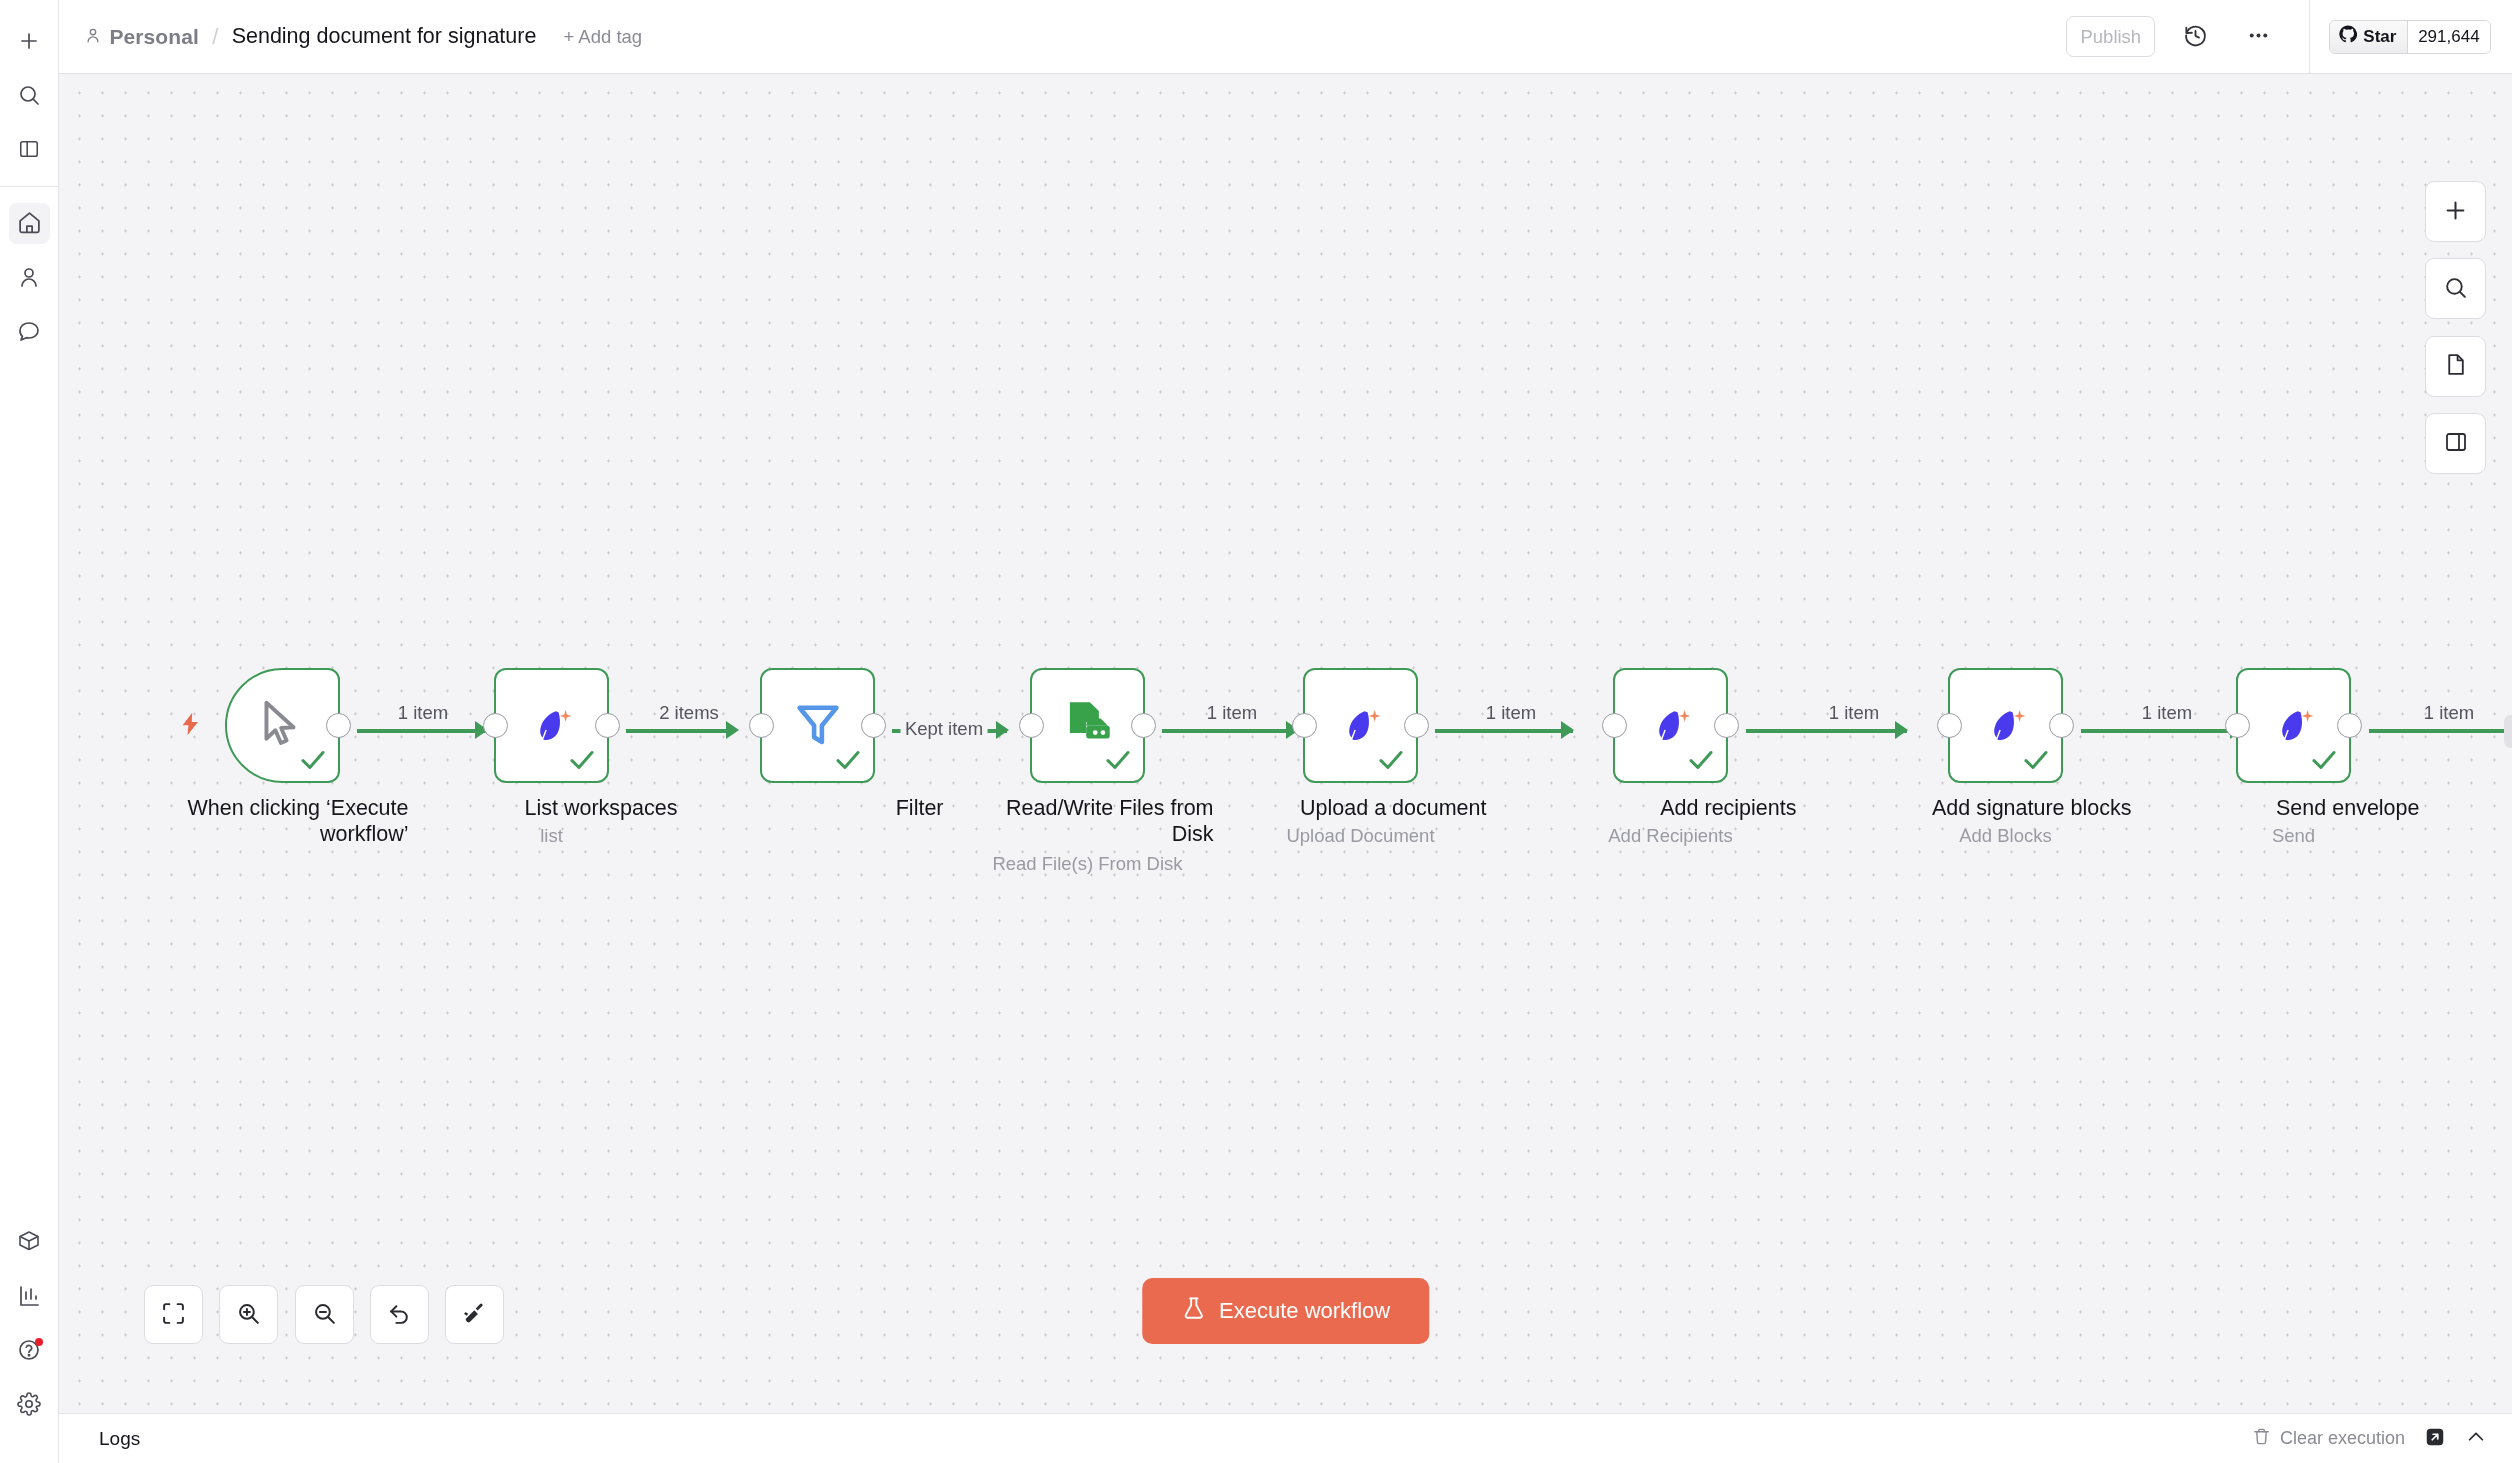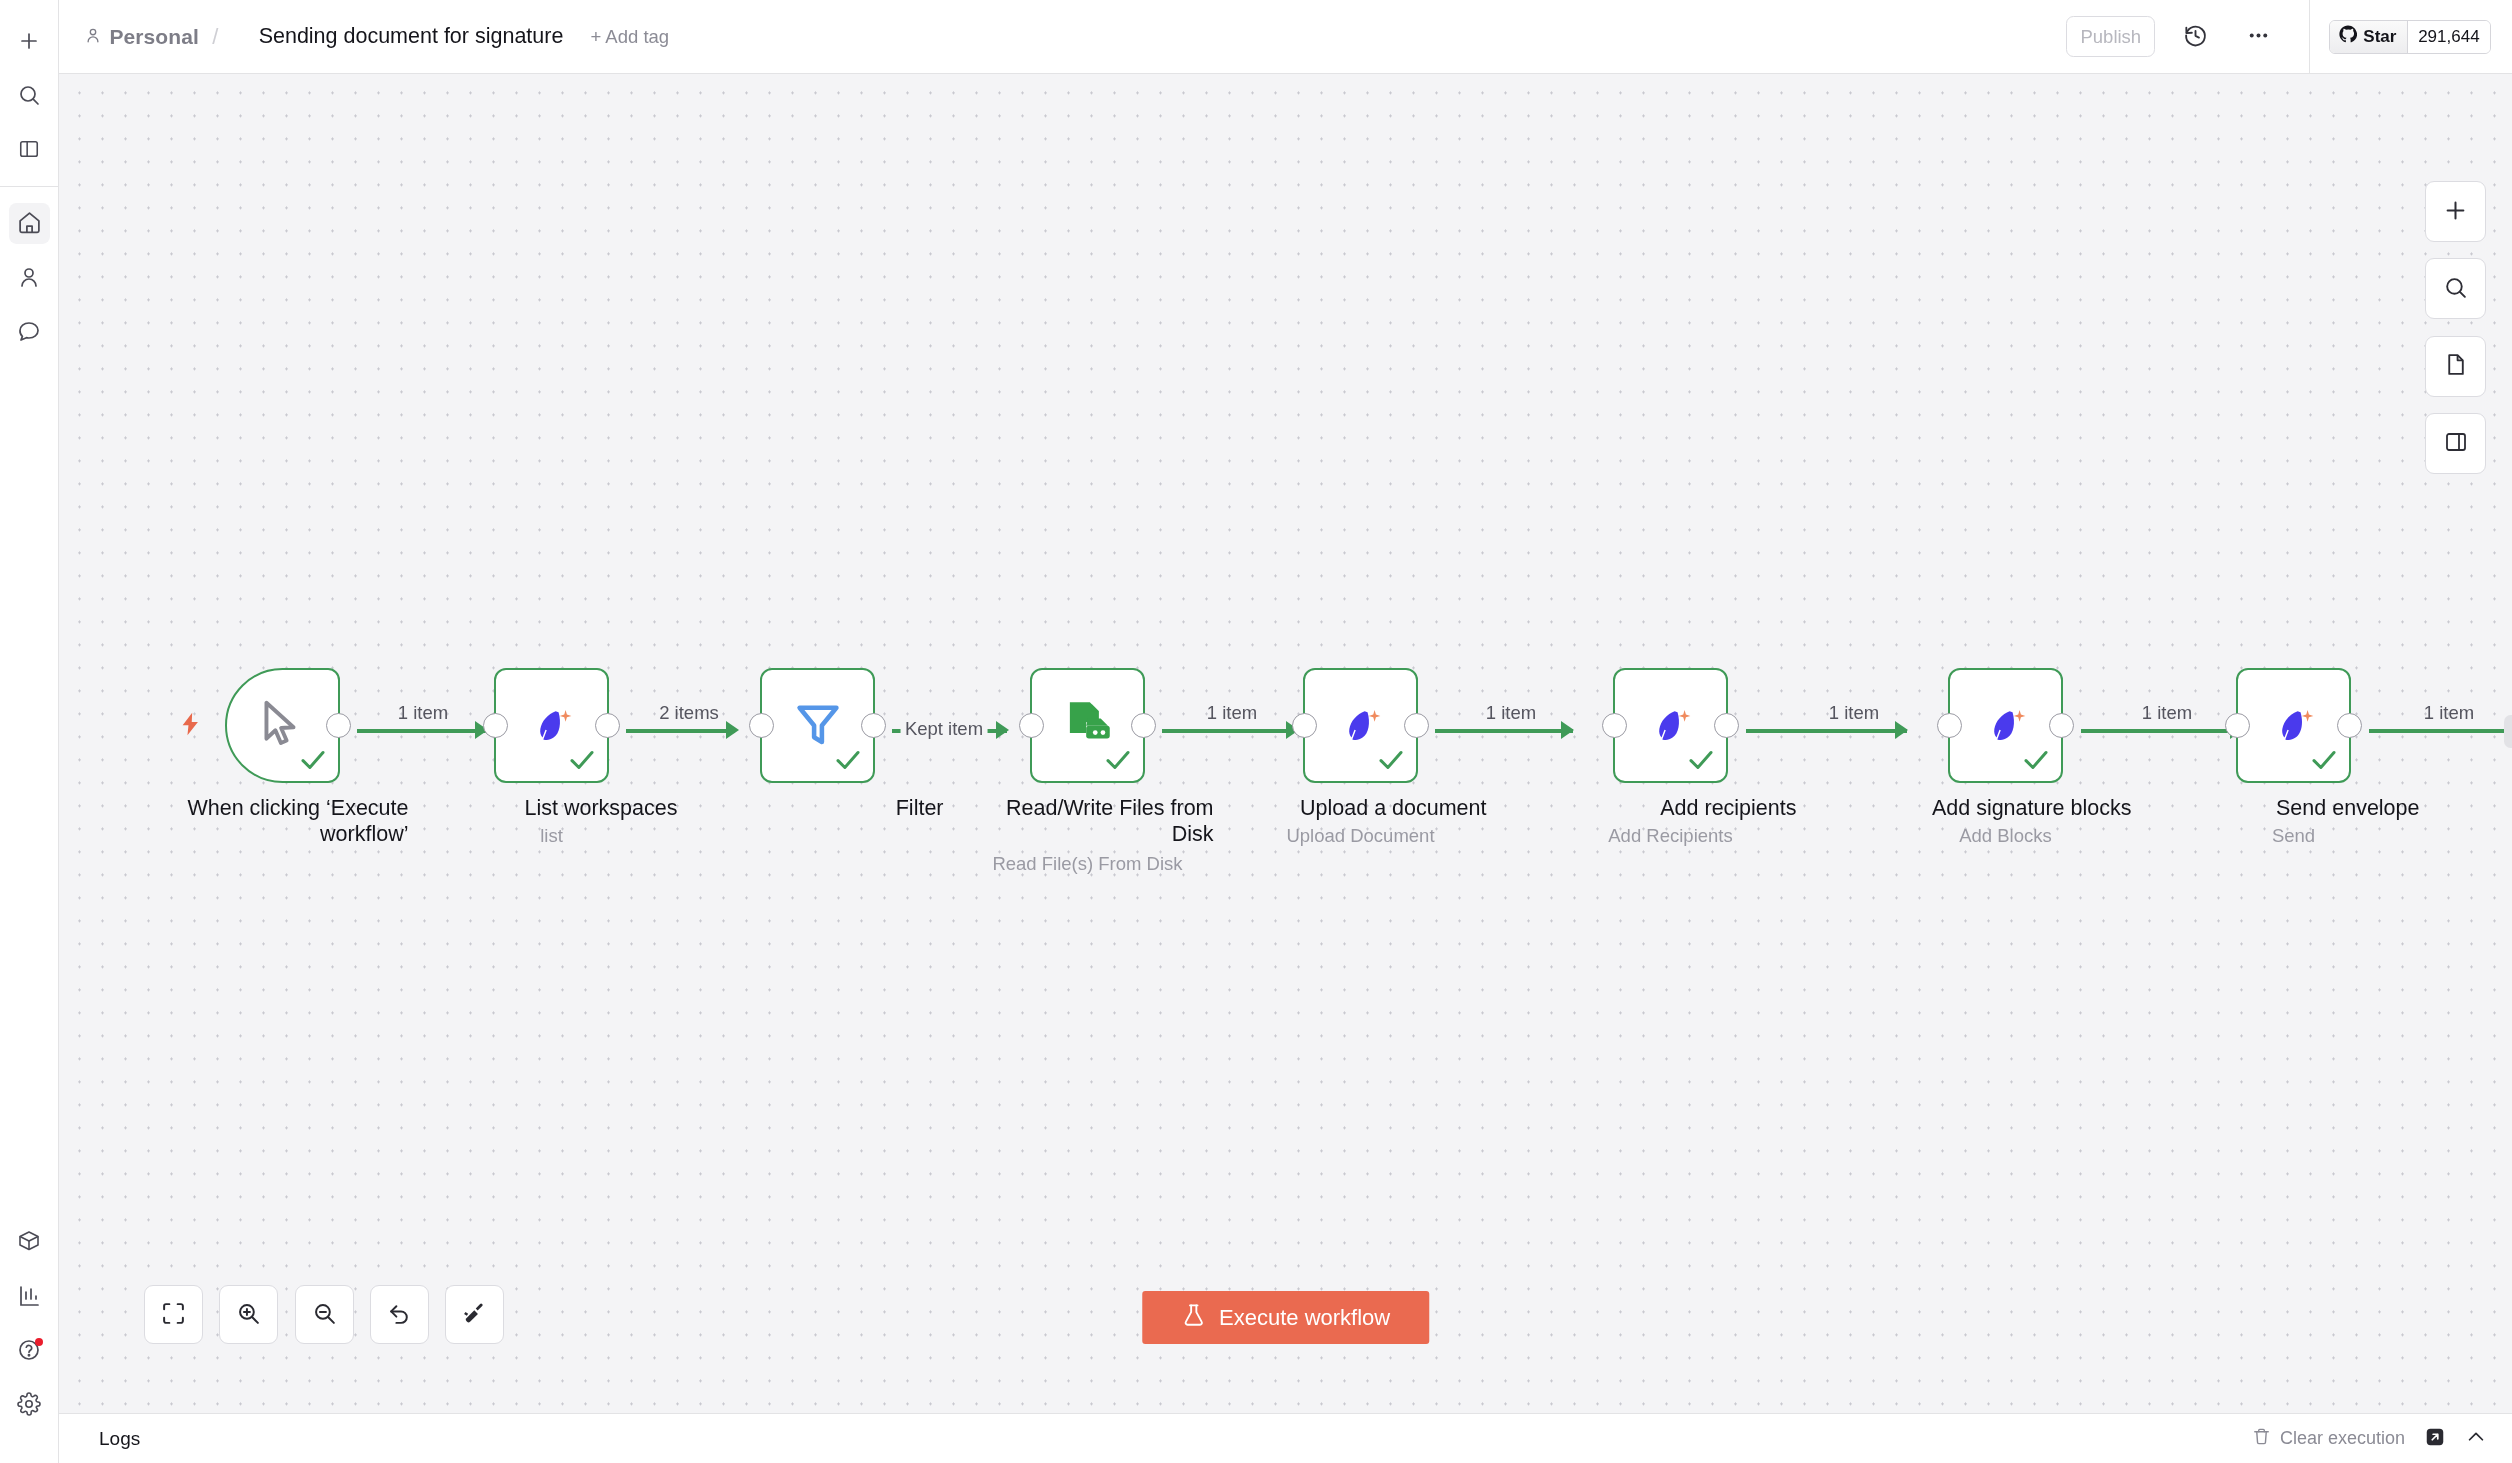--- a/index.html
+++ b/index.html
@@ -41,21 +41,21 @@
     height: 74px; flex: 0 0 74px; background: #fff;
     display: flex; align-items: center; padding: 0 21px 0 25px;
     border-bottom: 0.7px solid #e3e3e5; position: relative; z-index: 25;
   }
   .breadcrumb { display: flex; align-items: center; gap: 0; }
   .bc-personal {
     display: flex; align-items: center; gap: 7.4px;
     color: #7d7d87; font-size: 21px; letter-spacing: 0.1px; font-weight: bold;
   }
   .bc-slash { color: #cfcfd4; font-size: 22px; margin: 0 13.3px; font-weight: 300; }
-  .bc-title { color: #15151b; font-size: 21.5px; margin-left: 27px; }
+  .bc-title { color: #15151b; font-size: 21.5px; }
   .add-tag { color: #8b8b95; font-size: 18.5px; margin-left: 27px; }
 
   .header-right { margin-left: auto; display: flex; align-items: center; gap: 0; }
   .publish-btn {
     width: 89px; height: 41px; border: 0.7px solid #dcdce1; border-radius: 7.4px;
     color: #b7b7be; font-size: 18.5px; display: flex; align-items: center; justify-content: center;
     background: #fff;
   }
   .hdr-icon-btn {
     width: 47px; height: 44px; display: flex; align-items: center; justify-content: center;
@@ -107,21 +107,21 @@
   .zoom-tools { position: absolute; left: 85px; bottom: 69px; display: flex; gap: 16.3px; z-index: 12; }
   .ztool {
     width: 59px; height: 59px; background: #fff; border: 0.7px solid #dcdce1;
     border-radius: 9px; display: flex; align-items: center; justify-content: center;
     color: #2a2a31;
   }
 
   
   .exec-btn {
     position: absolute; left: 50%; transform: translateX(-50%); bottom: 69px;
-    height: 53px; padding: 0 39px; background: #ea6a50; border-radius: 3px;
+    height: 66px; padding: 0 39px; background: #ea6a50; border-radius: 10px;
     display: flex; align-items: center; gap: 13.3px;
     color: #fff; font-size: 22px; z-index: 12;
   }
 
   
   .logs-bar {
     height: 50px; flex: 0 0 50px; background: #fff; border-top: 0.7px solid #e3e3e5;
     display: flex; align-items: center; padding: 0 25px 0 25px; position: relative; z-index: 20;
   }
   .logs-label { font-size: 19px; color: #15151b; margin-left: 15px; }

